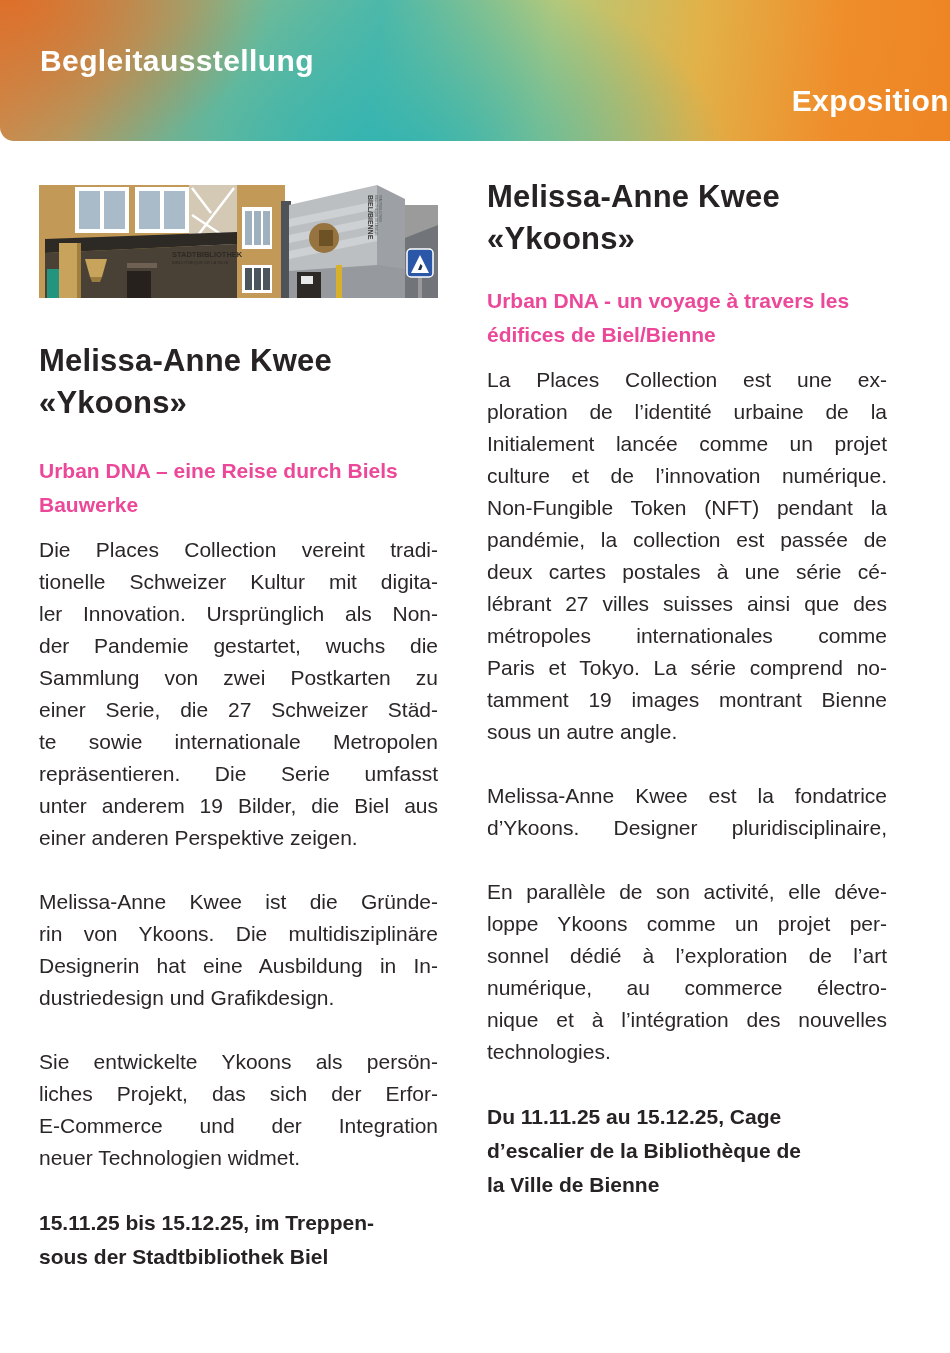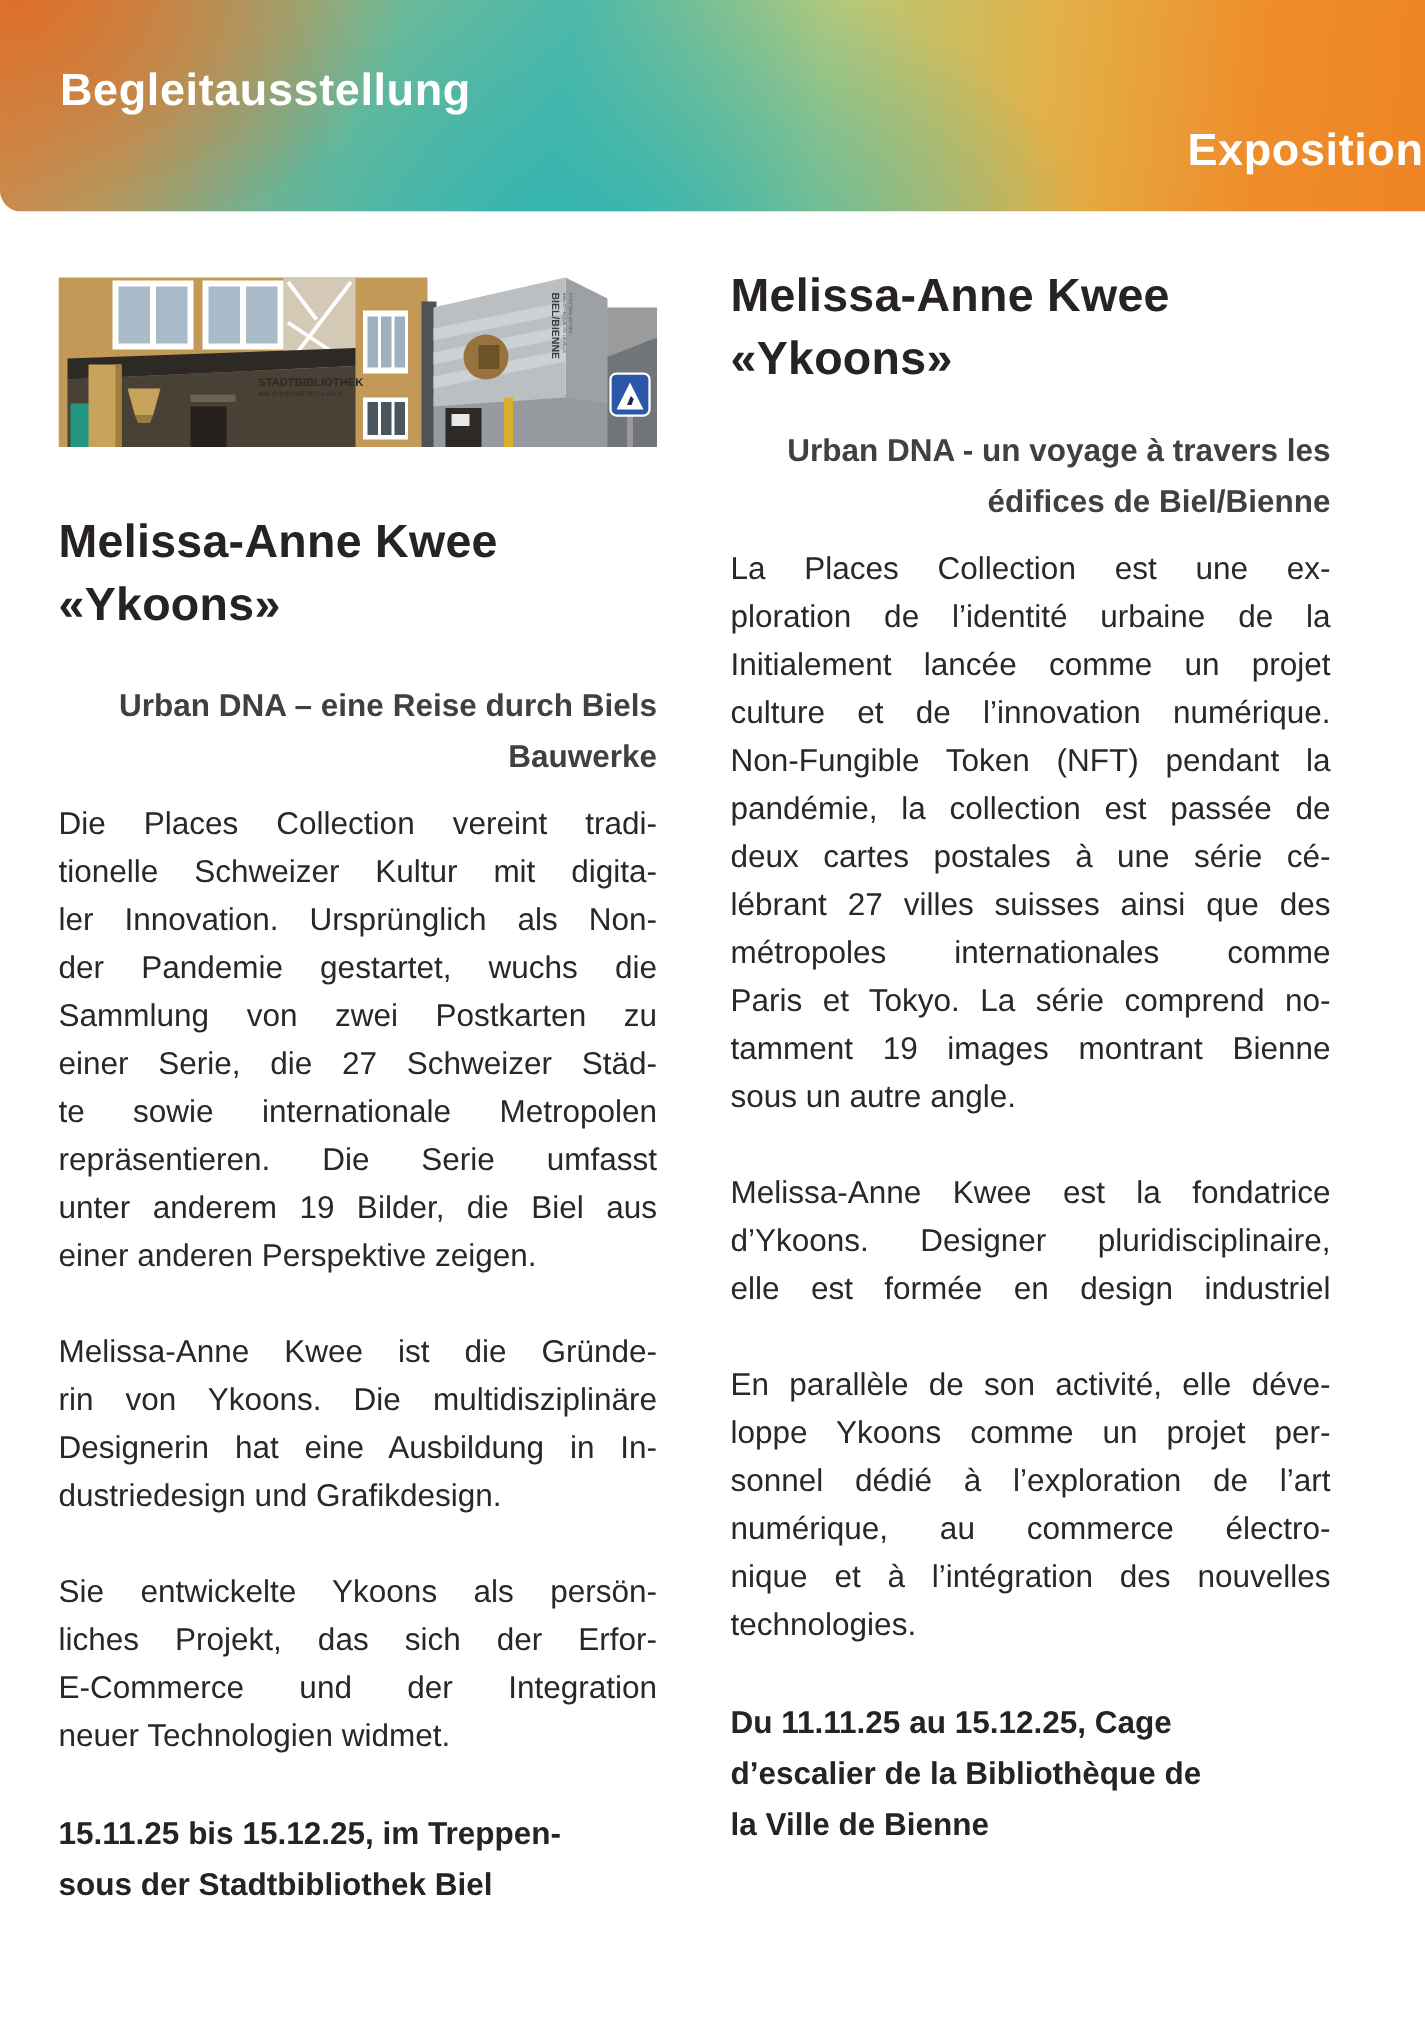--- a/index.html
+++ b/index.html
@@ -25,21 +25,21 @@
     position:absolute; right:44px; top:84px;
     font-size:30px; font-weight:700; color:#ffffff; letter-spacing:0.4px;
   }
   
   .content { display:flex; padding-left:39px; }
   .col { width:399px; }
   .col-right { width:400px; margin-left:49px; }
   .illustration { margin-top:34px; width:399px; height:123px; display:block; }
   .article-title { margin-top:42px; font-size:31px; line-height:42px; font-weight:600; color:#272223; letter-spacing:0.2px; }
   .col-right .article-title { margin-top:35px; }
-  .article-subtitle { margin-top:30px; font-size:21px; line-height:34px; font-weight:700; color:#404040;text-align:right; }
+  .article-subtitle { margin-top:30px; font-size:21px; line-height:34px; font-weight:700; color:#ec4899; }
   .col-right .article-subtitle { margin-top:24px; }
   .body-text { margin-top:6px; }
   .body-para { font-size:21px; line-height:32px;margin-top:12px; }
   .body-para + .body-para { margin-top:32px; }
   .body-para .line { text-align:justify; text-align-last:justify; }
   .body-para .line.last { text-align-last:left; }
   .article-footer { margin-top:32px; font-size:21px; line-height:34px; font-weight:700; color:#272223; }
 </style>
 </head>
 <body>
@@ -193,21 +193,20 @@
             <div class="line">deux cartes postales à une série cé-</div>
             <div class="line">lébrant 27 villes suisses ainsi que des</div>
             <div class="line">métropoles internationales comme</div>
             <div class="line">Paris et Tokyo. La série comprend no-</div>
             <div class="line">tamment 19 images montrant Bienne</div>
             <div class="line last">sous un autre angle.</div>
           </div>
         <div class="body-para">
             <div class="line">Melissa-Anne Kwee est la fondatrice</div>
             <div class="line">d’Ykoons. Designer pluridisciplinaire,</div>
-            <div class="line">elle est formée en design industriel</div>
           </div>
         <div class="body-para">
             <div class="line">En parallèle de son activité, elle déve-</div>
             <div class="line">loppe Ykoons comme un projet per-</div>
             <div class="line">sonnel dédié à l’exploration de l’art</div>
             <div class="line">numérique, au commerce électro-</div>
             <div class="line">nique et à l’intégration des nouvelles</div>
             <div class="line last">technologies.</div>
           </div>
       </div>

